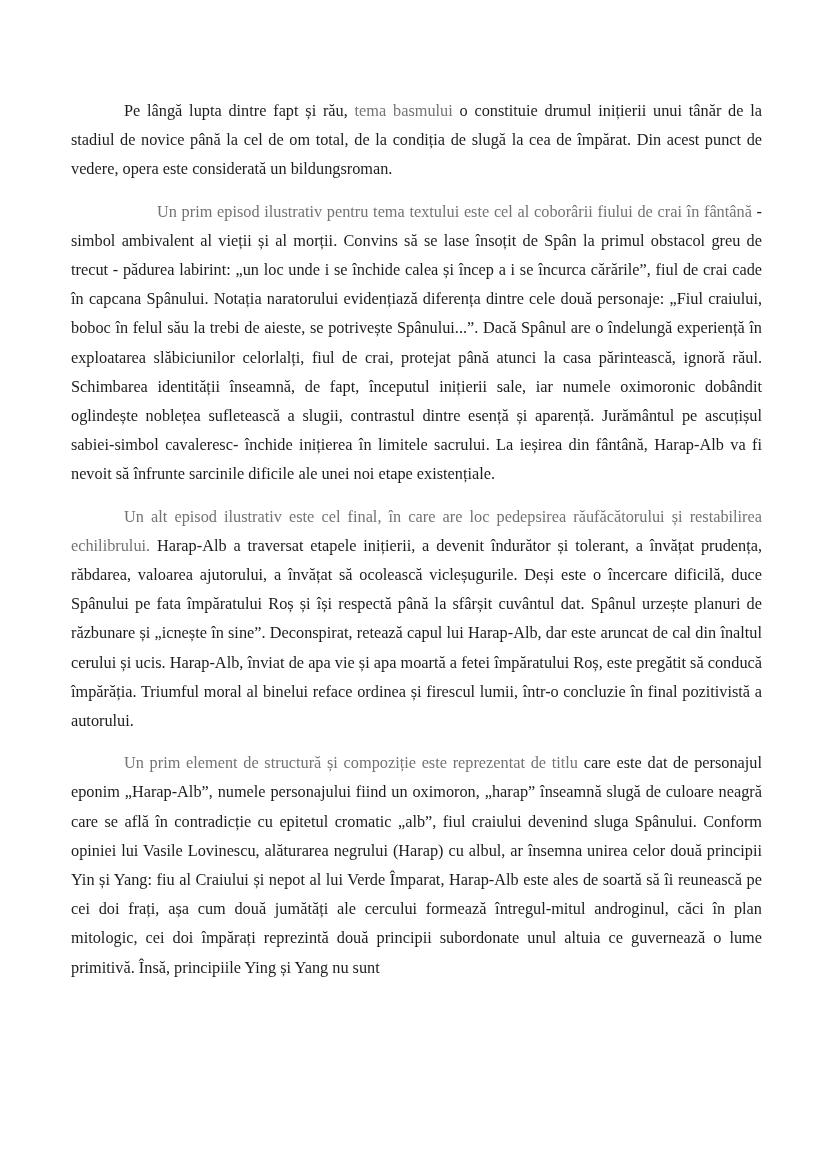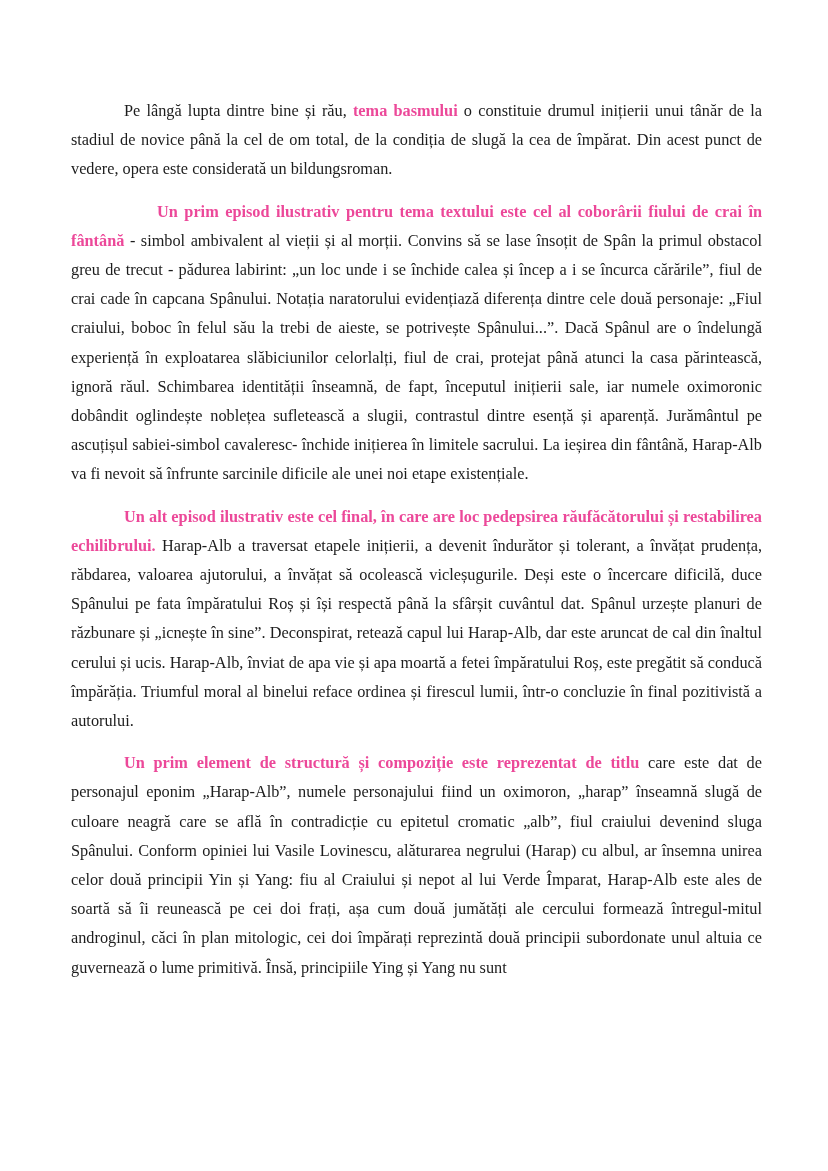--- a/index.html
+++ b/index.html
@@ -26,30 +26,30 @@
     .para {
       margin: 0 0 13px 0;
       text-align: justify;
       text-indent: 53px;
       word-spacing: 0px;
     }
     .para.indent-wide {
       text-indent: 86px;
     }
     .bold {
-      font-weight: bold;
-      color: #ec4899;
+      font-weight: normal;
+      color: #737373;
     }
   </style>
 </head>
 <body>
 
 <div class="page">
 
-  <p class="para"><span>Pe lângă lupta dintre bine și rău, </span><span class="bold">tema basmului</span><span> o constituie drumul inițierii unui tânăr de la stadiul de novice până la cel de om total, de la condiția de slugă la cea de împărat. Din acest punct de vedere, opera este considerată un bildungsroman.</span></p>
+  <p class="para"><span>Pe lângă lupta dintre fapt și rău, </span><span class="bold">tema basmului</span><span> o constituie drumul inițierii unui tânăr de la stadiul de novice până la cel de om total, de la condiția de slugă la cea de împărat. Din acest punct de vedere, opera este considerată un bildungsroman.</span></p>
 
   <p class="para indent-wide"><span></span><span class="bold">Un prim episod ilustrativ pentru tema textului este cel al coborârii fiului de crai în fântână</span><span> - simbol ambivalent al vieții și al morții. Convins să se lase însoțit de Spân la primul obstacol greu de trecut - pădurea labirint: „un loc unde i se închide calea și încep a i se încurca cărările”, fiul de crai cade în capcana Spânului. Notația naratorului evidențiază diferența dintre cele două personaje: „Fiul craiului, boboc în felul său la trebi de aieste, se potrivește Spânului...”. Dacă Spânul are o îndelungă experiență în exploatarea slăbiciunilor celorlalți, fiul de crai, protejat până atunci la casa părintească, ignoră răul. Schimbarea identității înseamnă, de fapt, începutul inițierii sale, iar numele oximoronic dobândit oglindește noblețea sufletească a slugii, contrastul dintre esență și aparență. Jurământul pe ascuțișul sabiei-simbol cavaleresc- închide inițierea în limitele sacrului. La ieșirea din fântână, Harap-Alb va fi nevoit să înfrunte sarcinile dificile ale unei noi etape existențiale.</span></p>
 
   <p class="para"><span></span><span class="bold">Un alt episod ilustrativ este cel final, în care are loc pedepsirea răufăcătorului și restabilirea echilibrului.</span><span> Harap-Alb a traversat etapele inițierii, a devenit îndurător și tolerant, a învățat prudența, răbdarea, valoarea ajutorului, a învățat să ocolească vicleșugurile. Deși este o încercare dificilă, duce Spânului pe fata împăratului Roș și își respectă până la sfârșit cuvântul dat. Spânul urzește planuri de răzbunare și „icnește în sine”. Deconspirat, retează capul lui Harap-Alb, dar este aruncat de cal din înaltul cerului și ucis. Harap-Alb, înviat de apa vie și apa moartă a fetei împăratului Roș, este pregătit să conducă împărăția. Triumful moral al binelui reface ordinea și firescul lumii, într-o concluzie în final pozitivistă a autorului.</span></p>
 
   <p class="para"><span></span><span class="bold">Un prim element de structură și compoziție este reprezentat de titlu</span><span> care este dat de personajul eponim „Harap-Alb”, numele personajului fiind un oximoron, „harap” înseamnă slugă de culoare neagră care se află în contradicție cu epitetul cromatic „alb”, fiul craiului devenind sluga Spânului. Conform opiniei lui Vasile Lovinescu, alăturarea negrului (Harap) cu albul, ar însemna unirea celor două principii Yin și Yang: fiu al Craiului și nepot al lui Verde Împarat, Harap-Alb este ales de soartă să îi reunească pe cei doi frați, așa cum două jumătăți ale cercului formează întregul-mitul androginul, căci în plan mitologic, cei doi împărați reprezintă două principii subordonate unul altuia ce guvernează o lume primitivă. Însă, principiile Ying și Yang nu sunt</span></p>
 
 </div>
 
 </body></html>

